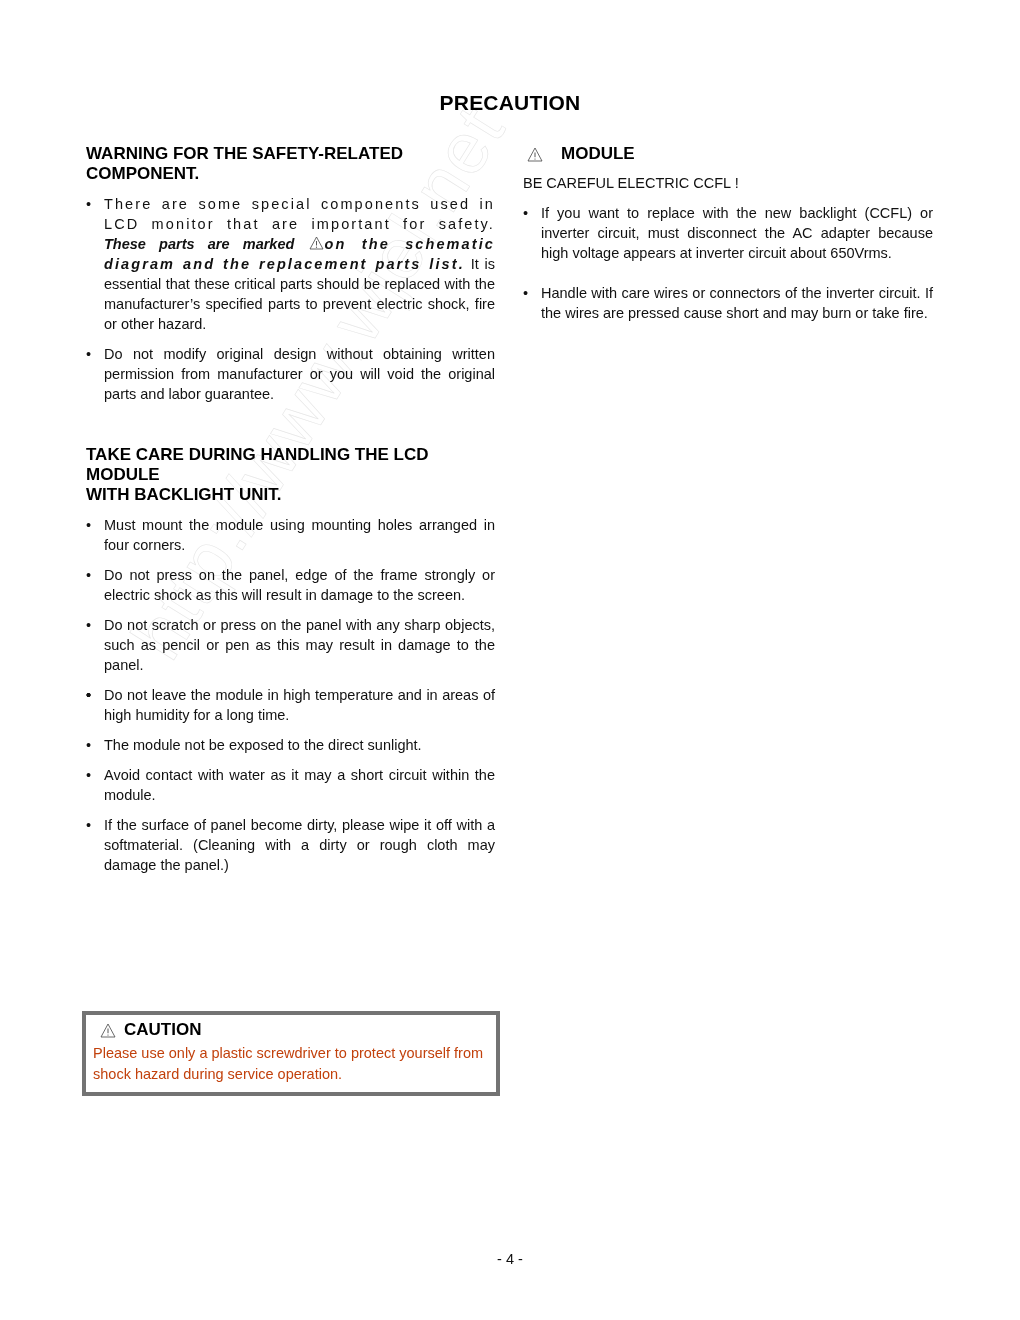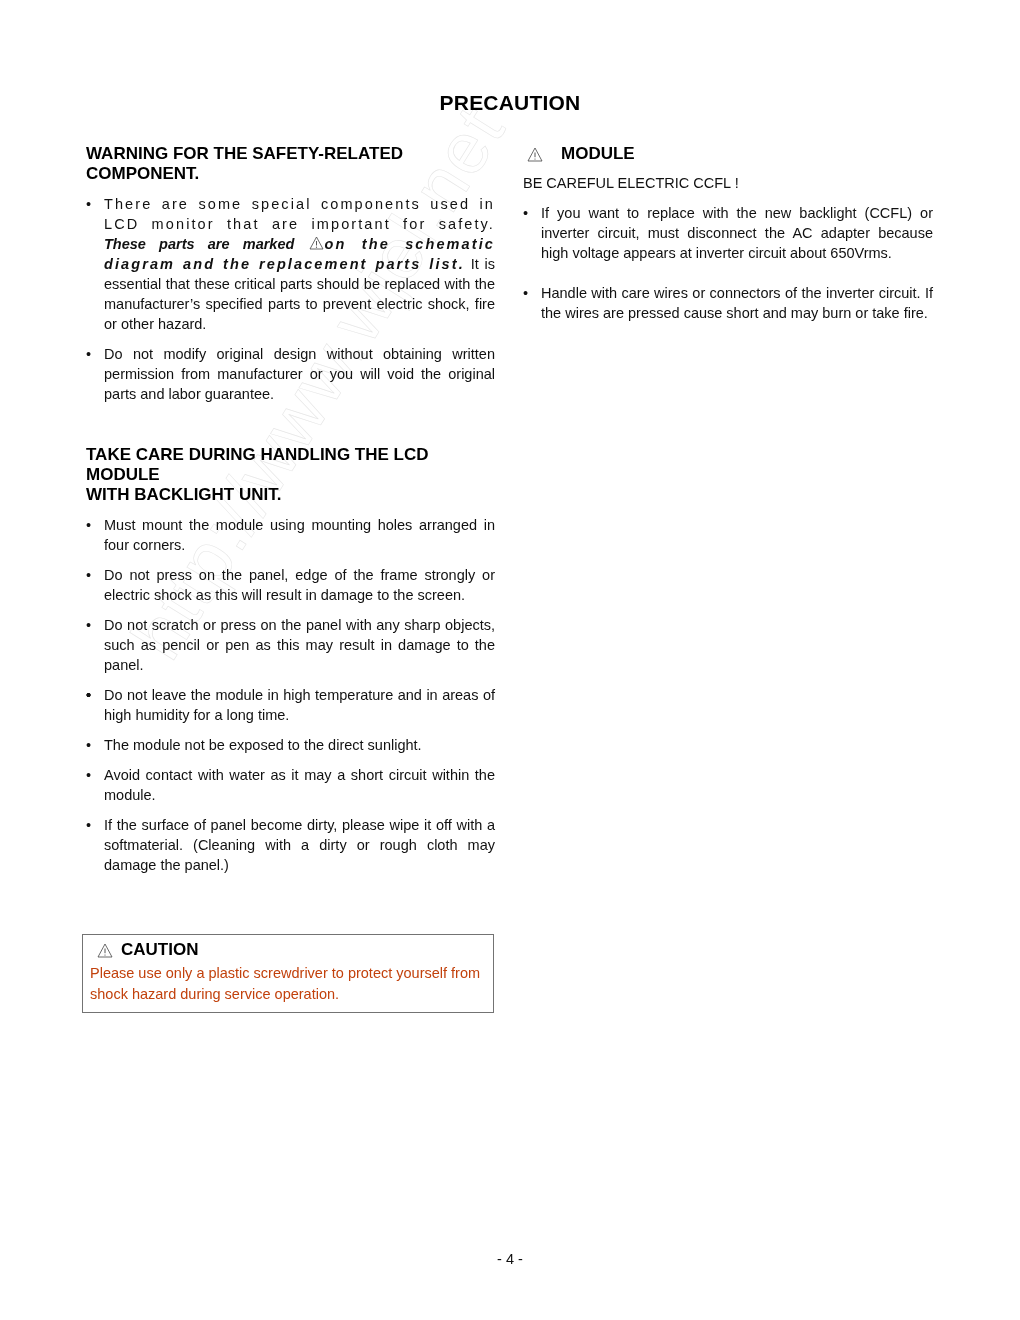--- a/index.html
+++ b/index.html
@@ -90,24 +90,24 @@
     #sec1-head { margin-top: 0; }
     #sec1-list { margin-top: 10px; }
     #sec1-list li + li { margin-top: 10px; }
     #sec2-head { margin-top: 41px; }
     #sec2-list { margin-top: 10px; }
     #sec2-list li + li { margin-top: 10px; }
 
     .caution-box {
       position: absolute;
       left: 82px;
-      top: 934px;
+      top: 1011px;
       width: 410px;
       height: 77px;
-      border: 1px solid #737373;
+      border: 4px solid #737373;
       box-sizing: content-box;
       z-index: 1;
       background: transparent;
     }
     .caution-title {
       position: absolute;
       left: 14px;
       top: 5px;
       font-size: 17px;
       font-weight: bold;

